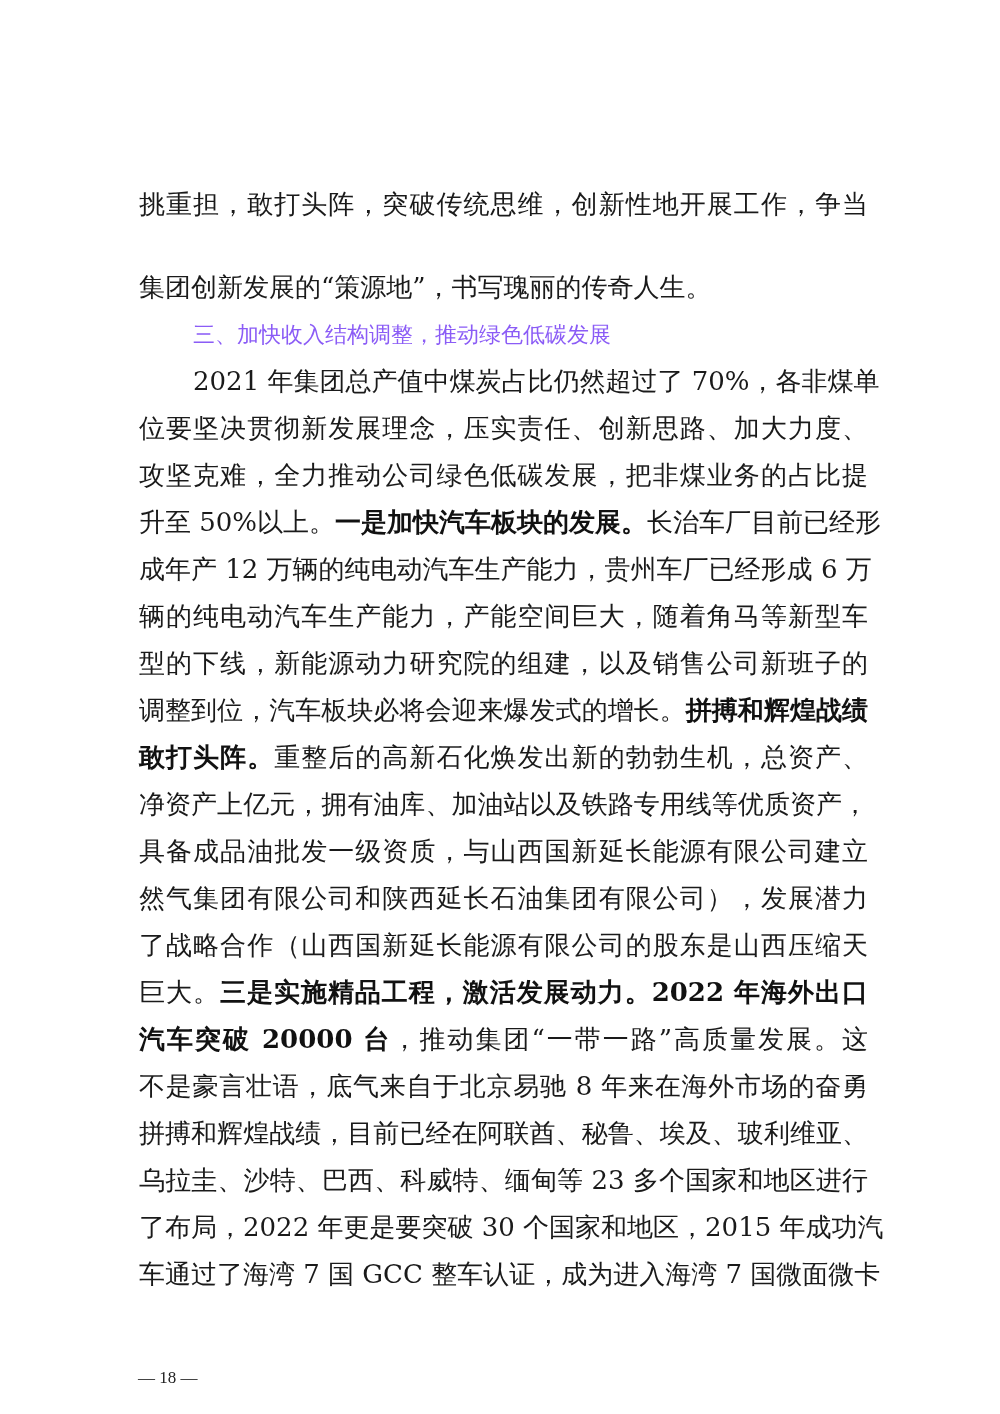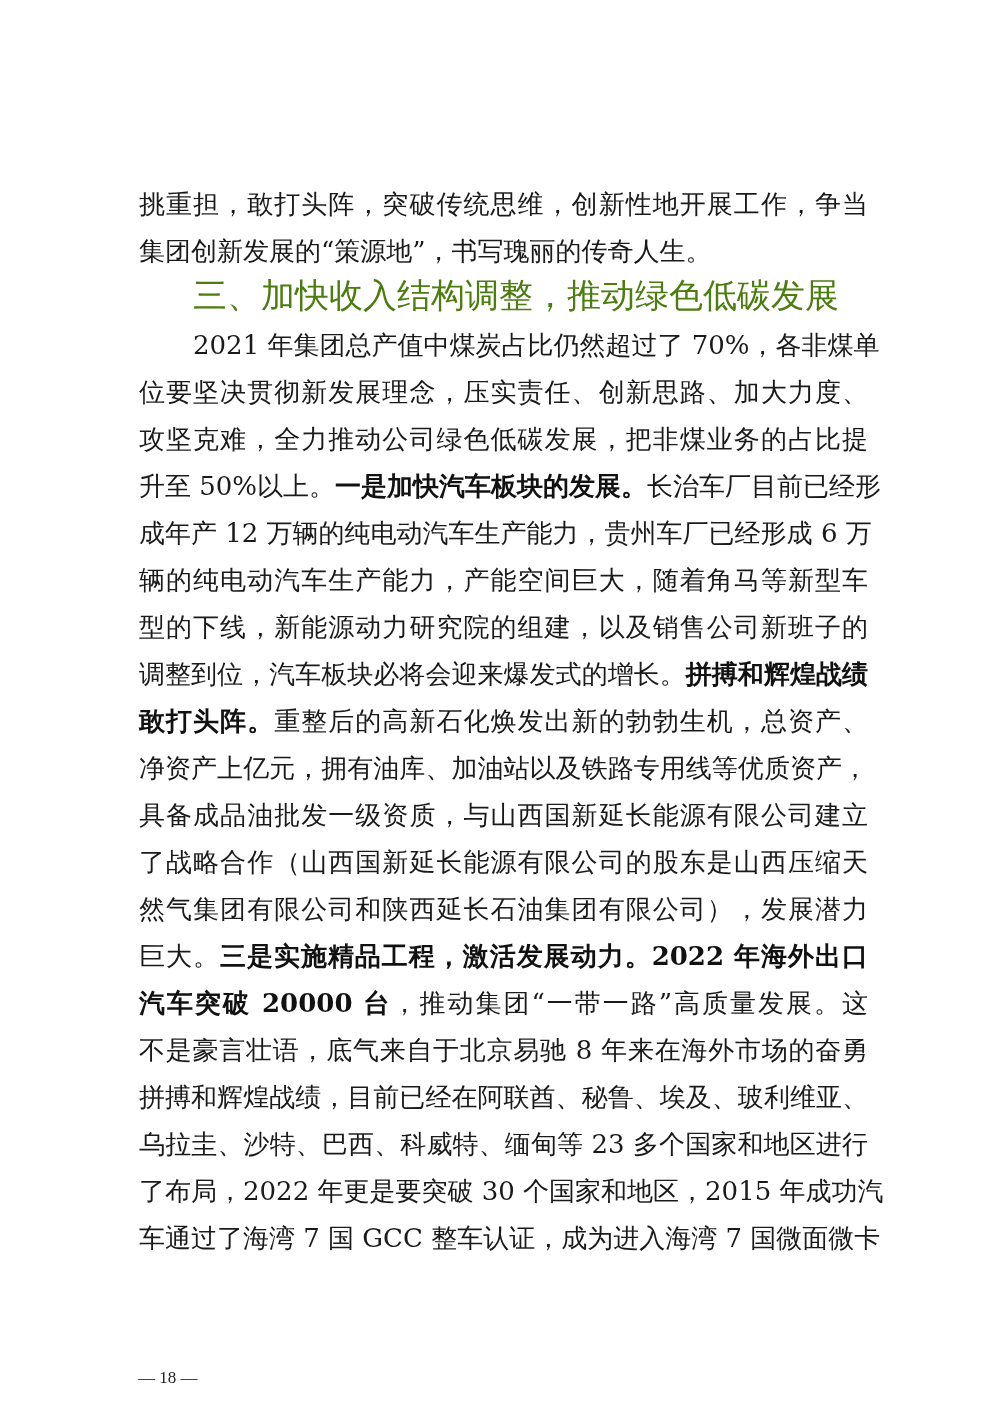--- a/index.html
+++ b/index.html
@@ -15,27 +15,27 @@
       color: #1a1a1a;
     }
     .line {
       display: block;
       height: 47px;
       white-space: nowrap;
       text-align: justify;
       text-align-last: justify;
       overflow: visible;
     }
-    .line.last { text-align-last: left; }
+    .line.last { text-align-last: left; margin-top: 36px; }
     .indent { padding-left: 54px; }
     .heading {
-      font-family: Liberation Mono, monospace;
-      font-size: 34px;
+      font-family: Liberation Serif, serif;
+      font-size: 22px;
       text-align-last: left;
-      color: #4d7c0f;
+      color: #8b5cf6;
     }
     b, .bold { font-weight: bold; color: #111; }
     .page-number {
       position: absolute;
       left: 138px;
       top: 1331px;
       font-family: "Liberation Serif", "DejaVu Serif", serif;
       font-size: 17px;
       color: #222;
       margin-top: 37px;
@@ -53,22 +53,22 @@
       <span class="line"><span>位要坚决贯彻新发展理念，压实责任、创新思路、加大力度、</span></span>
       <span class="line"><span>攻坚克难，全力推动公司绿色低碳发展，把非煤业务的占比提</span></span>
       <span class="line"><span>升至 50%以上。</span><span class="bold">一是加快汽车板块的发展。</span><span>长治车厂目前已经形</span></span>
       <span class="line"><span>成年产 12 万辆的纯电动汽车生产能力，贵州车厂已经形成 6 万</span></span>
       <span class="line"><span>辆的纯电动汽车生产能力，产能空间巨大，随着角马等新型车</span></span>
       <span class="line"><span>型的下线，新能源动力研究院的组建，以及销售公司新班子的</span></span>
       <span class="line"><span>调整到位，汽车板块必将会迎来爆发式的增长。</span><span class="bold">拼搏和辉煌战绩</span></span>
       <span class="line"><span class="bold">敢打头阵。</span><span>重整后的高新石化焕发出新的勃勃生机，总资产、</span></span>
       <span class="line"><span>净资产上亿元，拥有油库、加油站以及铁路专用线等优质资产，</span></span>
       <span class="line"><span>具备成品油批发一级资质，与山西国新延长能源有限公司建立</span></span>
+      <span class="line"><span>然气集团有限公司和陕西延长石油集团有限公司），发展潜力</span></span>
       <span class="line"><span>了战略合作（山西国新延长能源有限公司的股东是山西压缩天</span></span>
-      <span class="line"><span>然气集团有限公司和陕西延长石油集团有限公司），发展潜力</span></span>
       <span class="line"><span>巨大。</span><span class="bold">三是实施精品工程，激活发展动力。2022 年海外出口</span></span>
       <span class="line"><span class="bold">汽车突破 20000 台</span><span>，推动集团“一带一路”高质量发展。这</span></span>
       <span class="line"><span>不是豪言壮语，底气来自于北京易驰 8 年来在海外市场的奋勇</span></span>
       <span class="line"><span>拼搏和辉煌战绩，目前已经在阿联酋、秘鲁、埃及、玻利维亚、</span></span>
       <span class="line"><span>乌拉圭、沙特、巴西、科威特、缅甸等 23 多个国家和地区进行</span></span>
       <span class="line"><span>了布局，2022 年更是要突破 30 个国家和地区，2015 年成功汽</span></span>
       <span class="line"><span>车通过了海湾 7 国 GCC 整车认证，成为进入海湾 7 国微面微卡</span></span>
     </div>
 </div>
 

